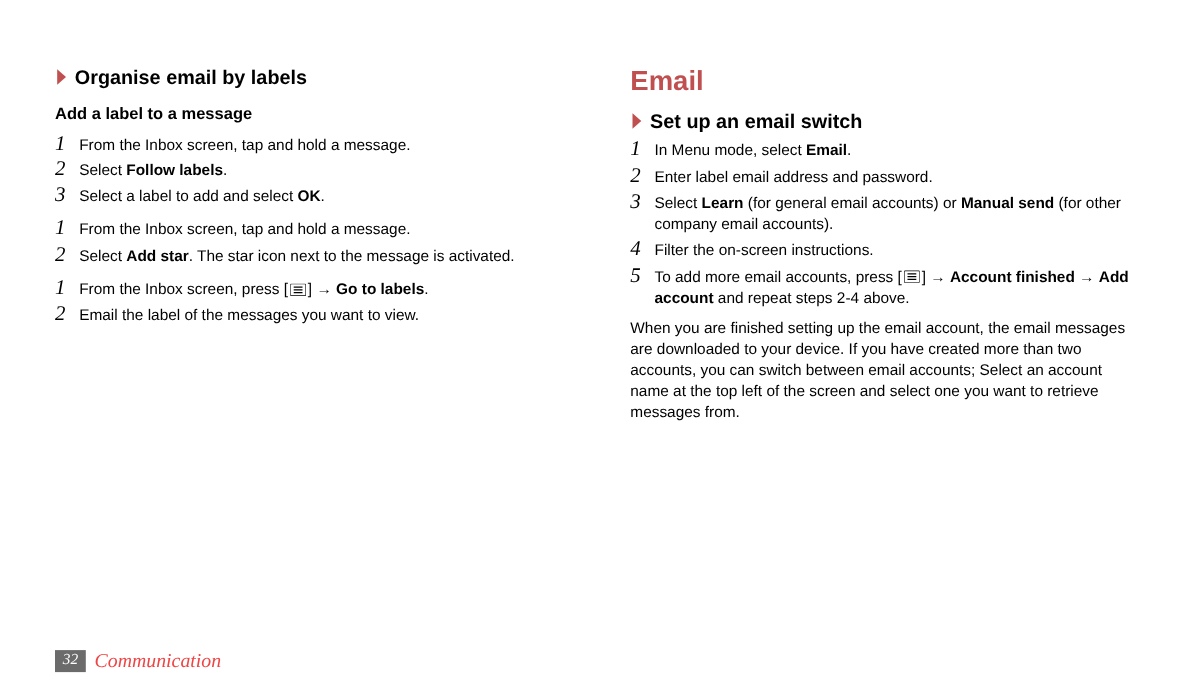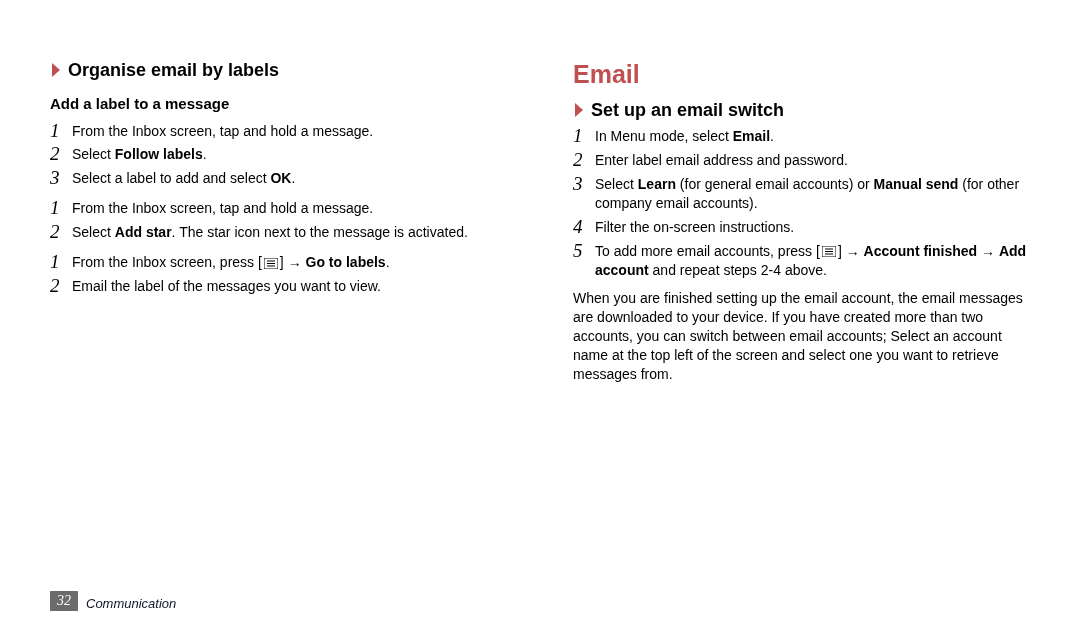--- a/index.html
+++ b/index.html
@@ -16,21 +16,21 @@
   .h4 { font-size: 15px; font-weight: 700; margin-top: 12px; margin-bottom: 6px; }
   ol.steps { list-style: none; padding: 0; margin: 0 0 10px 0; }
   ol.steps > li { display: flex; align-items: flex-start; margin-bottom: 4px; }
   ol.steps > li .num { font-style: italic; font-family: Georgia, "Times New Roman", serif; font-size: 19px; line-height: 1.05; width: 22px; flex-shrink: 0; color: #000; font-weight: 400; }
   ol.steps > li .txt { padding-top: 1px; flex: 1; }
   .menu-icon { display: inline-flex; vertical-align: middle; margin: 0 2px; }
   .menu-icon svg { width: 14px; height: 11px; display: block; }
   b { font-weight: 700; }
   .footer { position: absolute; left: 50px; bottom: 18px; display: flex; align-items: flex-end; }
   .pagenum { background: #6b6b6b; color: #fff; font-style: italic; font-family: Georgia, "Times New Roman", serif; font-size: 14px; padding: 2px 7px; margin-right: 8px; }
-  .footer-label { font-style: italic; font-family: Liberation Sans, sans-serif; color: #0f172a; font-size: 13px; }
+  .footer-label { font-style: italic; font-family: Liberation Serif, serif; color: #ef4444; font-size: 18px; }
 </style>
 </head>
 <body>
 
 <div class="page">
   <div class="columns">
 
     <div class="col">
       <div class="sub-heading">
         <span class="chev">

